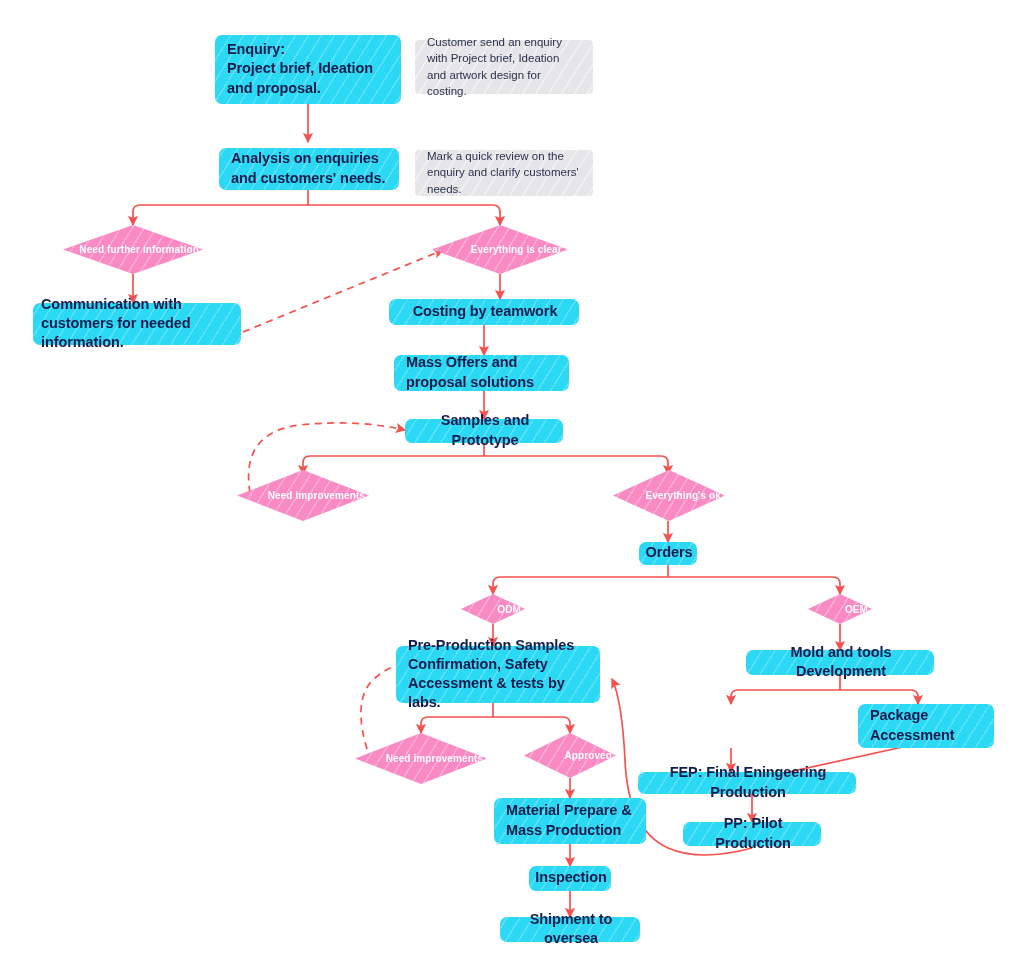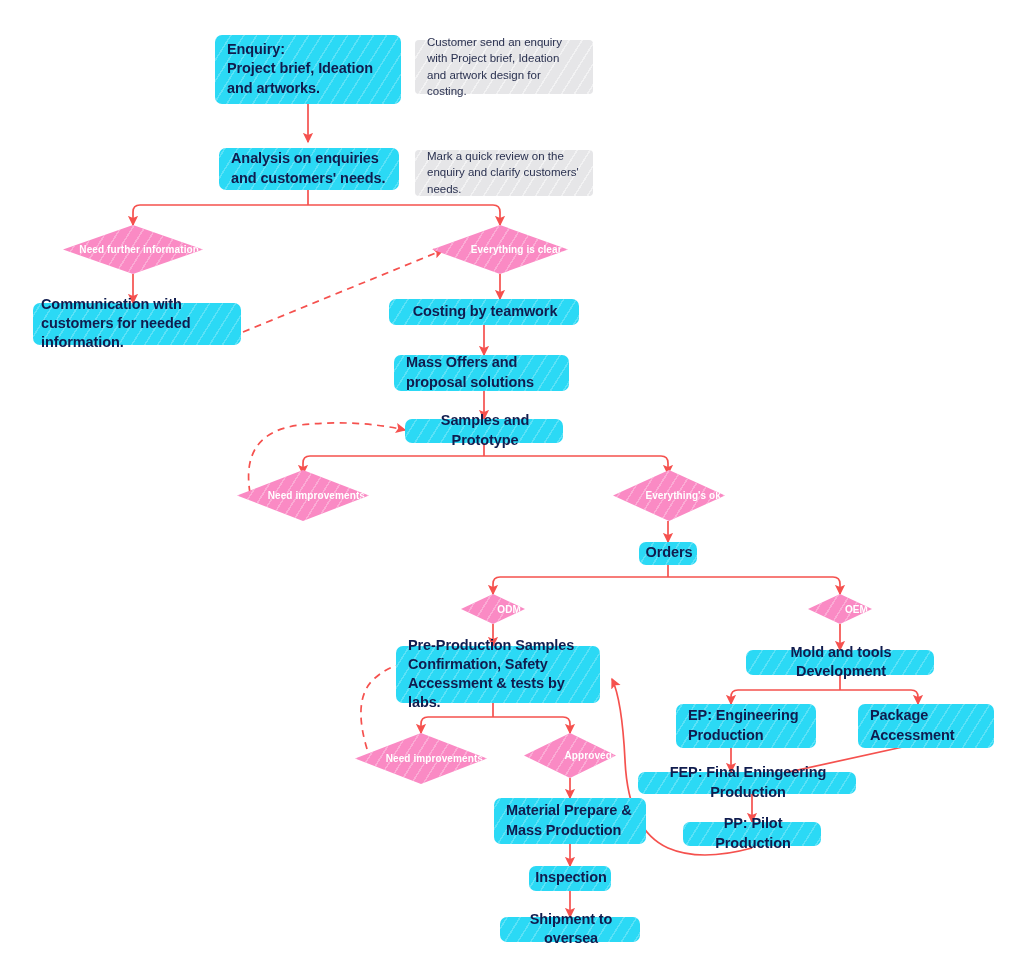--- a/index.html
+++ b/index.html
@@ -187,21 +187,21 @@
     <path class="edge-line" d="M930,741 L757,779" marker-end="url(#ah)"></path>
 
     <path class="edge-line" d="M752,794 L752,822" marker-end="url(#ah)"></path>
 
     <path class="edge-line" d="M752,848 Q700,862 668,848 Q628,830 625,760 Q622,700 612,679" marker-end="url(#ah)"></path>
   </svg>
 
   <div class="node proc hatch" style="left:215px; top:35px; width:186px; height:69px;">
     <span style="position:relative;z-index:2;white-space:pre-line;">Enquiry:
 Project brief, Ideation
-and artworks.</span>
+and proposal.</span>
   </div>
 
   <div class="node note hatch" style="left:415px; top:40px; width:178px; height:54px;">
     <span style="position:relative;z-index:2;">Customer send an enquiry with Project brief, Ideation and artwork design for costing.</span>
   </div>
 
   <div class="node proc hatch" style="left:219px; top:148px; width:180px; height:42px;">
     <span style="position:relative;z-index:2;">Analysis on enquiries and customers' needs.</span>
   </div>
 
@@ -254,23 +254,20 @@
   </div>
 
   <div class="node proc hatch" style="left:396px; top:646px; width:204px; height:57px;">
     <span style="position:relative;z-index:2;">Pre-Production Samples Confirmation, Safety Accessment &amp; tests by labs.</span>
   </div>
 
   <div class="node proc hatch center" style="left:746px; top:650px; width:188px; height:25px;">
     <span style="position:relative;z-index:2;">Mold and tools Development</span>
   </div>
 
-  <div class="node proc hatch" style="left:676px; top:704px; width:140px; height:44px;">
-    <span style="position:relative;z-index:2;">EP: Engineering Production</span>
-  </div>
 
   <div class="node proc hatch" style="left:858px; top:704px; width:136px; height:44px;">
     <span style="position:relative;z-index:2;">Package Accessment</span>
   </div>
 
   <div class="node proc hatch center" style="left:638px; top:772px; width:218px; height:22px;">
     <span style="position:relative;z-index:2;">FEP: Final Eningeering Production</span>
   </div>
 
   <div class="node proc hatch center" style="left:683px; top:822px; width:138px; height:24px;">

